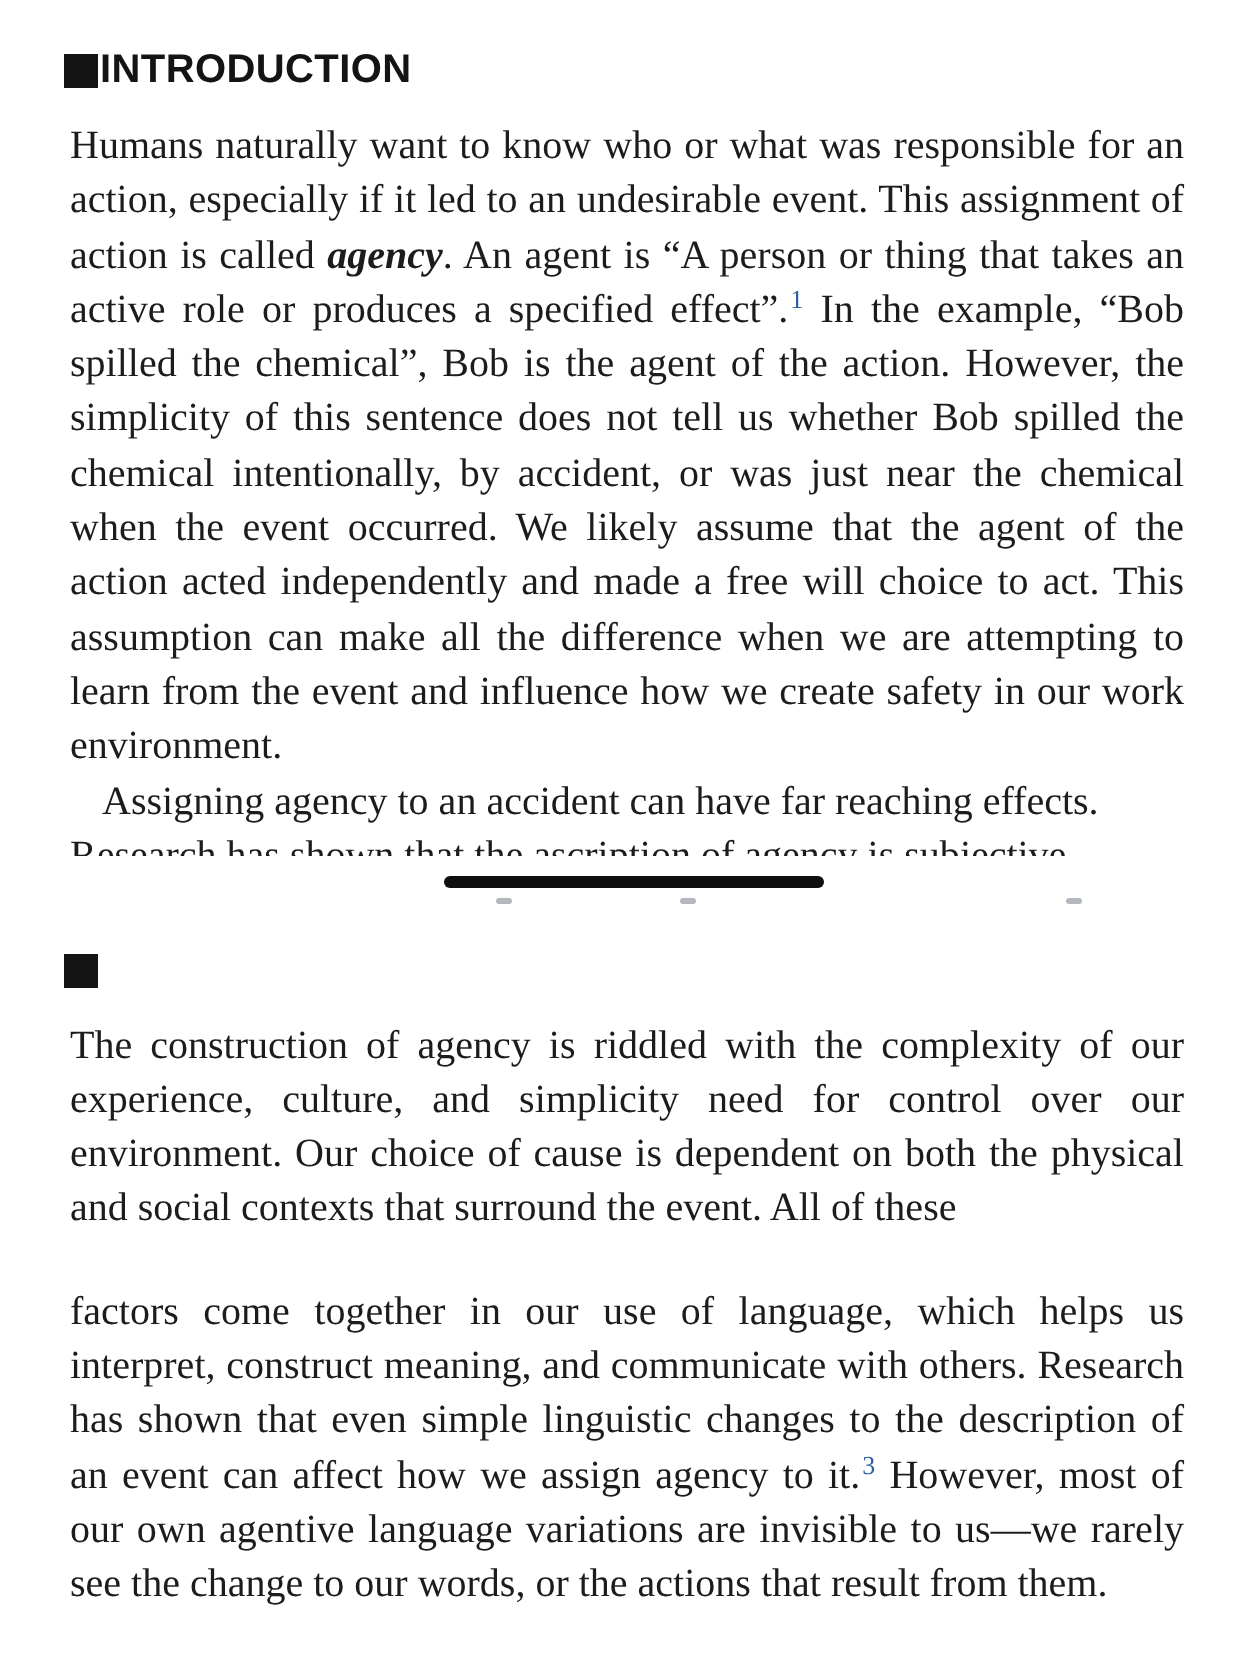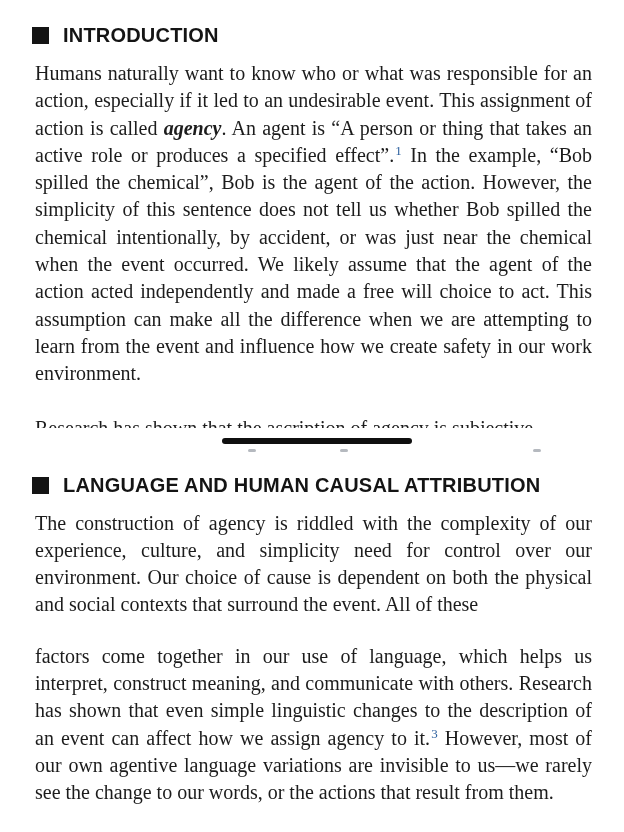--- a/index.html
+++ b/index.html
@@ -9,21 +9,21 @@
     background: var(--background, #ffffff);
     overflow: hidden;
     font-family: "Liberation Serif", serif;
     color: var(--text, #1c1c1c);
   }
   .page { padding: 24px 32px 0 35px; box-sizing: border-box; }
 
   .sec-header {
     display: flex;
     align-items: center;
-    gap: 14px;
+    gap: 1px;
     margin: 0 0 13px -3px;
     height: 23px;
   }
   .sq {
     width: 17px; height: 17px;
     background: var(--heading, #1a1a1c);
     flex: 0 0 auto;
   }
   h2 {
     margin: 0;
@@ -84,35 +84,34 @@
 
 <div class="page">
 
   <section>
     <div class="sec-header">
       <span class="sq"></span>
       <h2>INTRODUCTION</h2>
     </div>
     <div>
         <p class="body"><span class="">Humans naturally want to know who or what was responsible for an action, especially if it led to an undesirable event. This assignment of action is called </span><span class="it">agency</span><span class="">. An agent is “A person or thing that takes an active role or produces a specified effect”.</span><span class="fnref">1</span><span class=""> In the example, “Bob spilled the chemical”, Bob is the agent of the action. However, the simplicity of this sentence does not tell us whether Bob spilled the chemical intentionally, by accident, or was just near the chemical when the event occurred. We likely assume that the agent of the action acted independently and made a free will choice to act. This assumption can make all the difference when we are attempting to learn from the event and influence how we create safety in our work environment.</span></p>
-        <p class="body indent clipped"><br><span class="">Research has shown that the ascription of agency is subjective</span></p>
+        <p class="body indent clipped"><span class="">Assigning agency to an accident can have far reaching effects.</span><br><span class="">Research has shown that the ascription of agency is subjective</span></p>
       </div>
   </section>
 
   <div class="bar"></div>
   <div class="remnants">
     <i class="m m1"></i>
     <i class="m m2"></i>
     <i class="m m3"></i>
   </div>
 
   <section class="sec2">
     <div class="sec-header">
       <span class="sq"></span>
-      <h2>LANGUAGE AND HUMAN CAUSAL ATTRIBUTION</h2>
     </div>
     <div>
         <p class="body"><span class="">The construction of agency is riddled with the complexity of our experience, culture, and simplicity need for control over our environment. Our choice of cause is dependent on both the physical and social contexts that surround the event. All of these</span></p>
         <p class="body gap"><span class="">factors come together in our use of language, which helps us interpret, construct meaning, and communicate with others. Research has shown that even simple linguistic changes to the description of an event can affect how we assign agency to it.</span><span class="fnref">3</span><span class=""> However, most of our own agentive language variations are invisible to us—we rarely see the change to our words, or the actions that result from them.</span></p>
       </div>
   </section>
 
 </div>
 
 </body></html>

